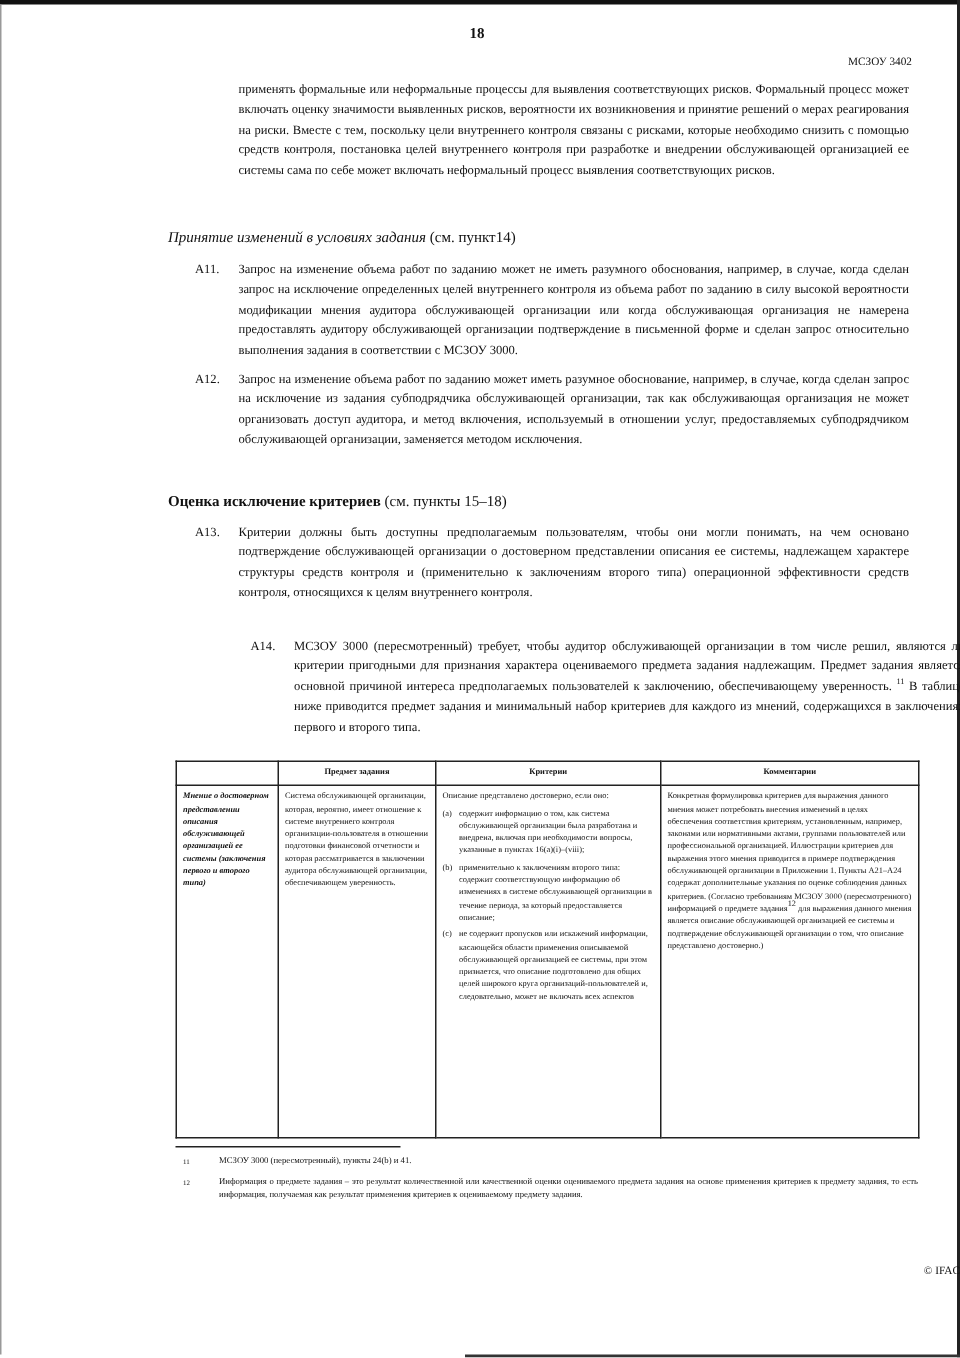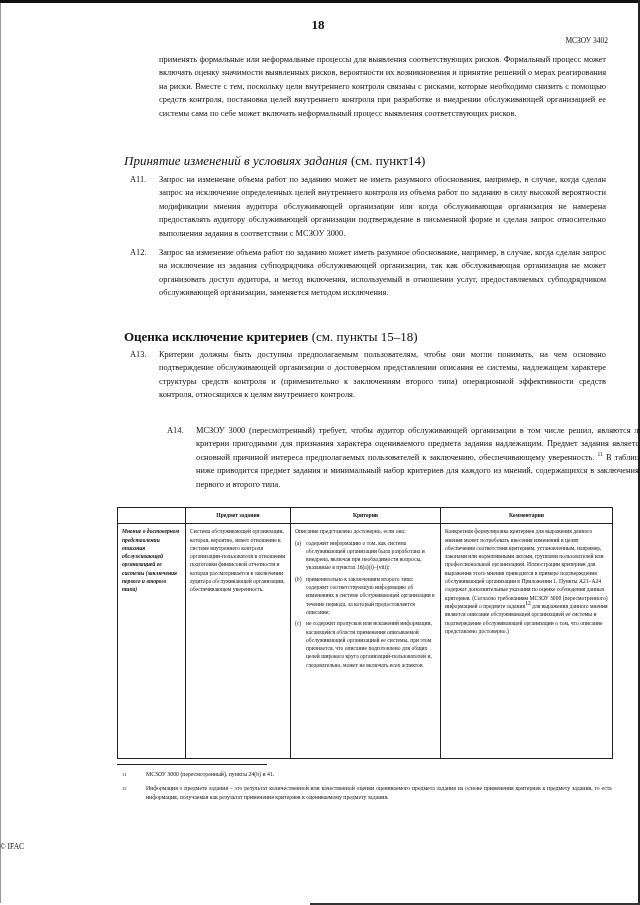--- a/index.html
+++ b/index.html
@@ -7,27 +7,27 @@
     width: 640px; height: 905px; position: relative; overflow: hidden;
     background: #ffffff;
     font-family: "Liberation Serif", serif;
     color: #111;
   }
   .scan-top { position: absolute; left: 0; top: 0; width: 640px; height: 3px; background: #111; }
   .scan-right { position: absolute; right: 0; top: 0; width: 2px; height: 905px; background: #222; }
   .scan-left { position: absolute; left: 0; top: 3px; width: 1px; height: 900px; background: #999; }
   .scan-bottom { position: absolute; left: 310px; bottom: 0; width: 330px; height: 2px; background: #333; }
 
-  .page-num { position: absolute; top: 17px; left: 0; width: 636px; text-align: center; font-size: 13px; font-weight: bold; }
+  .page-num { position: absolute; top: 17px; left: 0; width: 636px; text-align: center; font-size: 10px; font-weight: bold; }
   .doc-id { position: absolute; top: 36px; right: 32px; font-size: 7.5px; }
 
   .para { position: absolute; font-size: 8.4px; line-height: 13.4px; text-align: justify; }
   .p-intro { left: 159px; top: 53px; width: 447px; }
 
-  .heading { position: absolute; left: 124px; font-size: 13px; }
+  .heading { position: absolute; left: 112px; font-size: 10px; }
   .h1 { top: 153px; }
   .h1 .it { font-style: italic; }
   .h2 { top: 329px; }
   .h2 .bd { font-weight: bold; }
 
   .item { position: absolute; left: 130px; width: 476px; font-size: 8.4px; line-height: 13.4px; }
   .item .num { position: absolute; left: 0; top: 0; width: 30px; }
   .item .txt { margin-left: 29px; text-align: justify; display: block; }
   .a11 { top: 173px; }
   .a12 { top: 246px; }
@@ -48,21 +48,21 @@
   .crit-list li { position: relative; padding-left: 11px; margin-bottom: 3px; }
   .crit-list li .lbl { position: absolute; left: 0; top: 0; }
 
   .fn-rule { position: absolute; left: 117px; top: 764px; width: 150px; height: 1px; background: #222; }
   .fn { position: absolute; left: 122px; width: 490px; font-size: 5.8px; line-height: 9px; }
   .fn .fnum { position: absolute; left: 0; top: 0; font-size: 4.6px; }
   .fn .ftxt { display: block; margin-left: 24px; text-align: justify; }
   .fn11 { top: 770px; }
   .fn12 { top: 784px; }
 
-  .footer { position: absolute; top: 842px; left: 0; width: 640px; text-align: left; font-size: 7.5px; }
+  .footer { position: absolute; top: 842px; left: 0; width: 640px; text-align: right; font-size: 7.5px; }
 </style>
 </head>
 <body>
 
 <div class="scan-top"></div>
 <div class="scan-left"></div>
 <div class="scan-right"></div>
 <div class="scan-bottom"></div>
 
 <div class="page-num">18</div>

